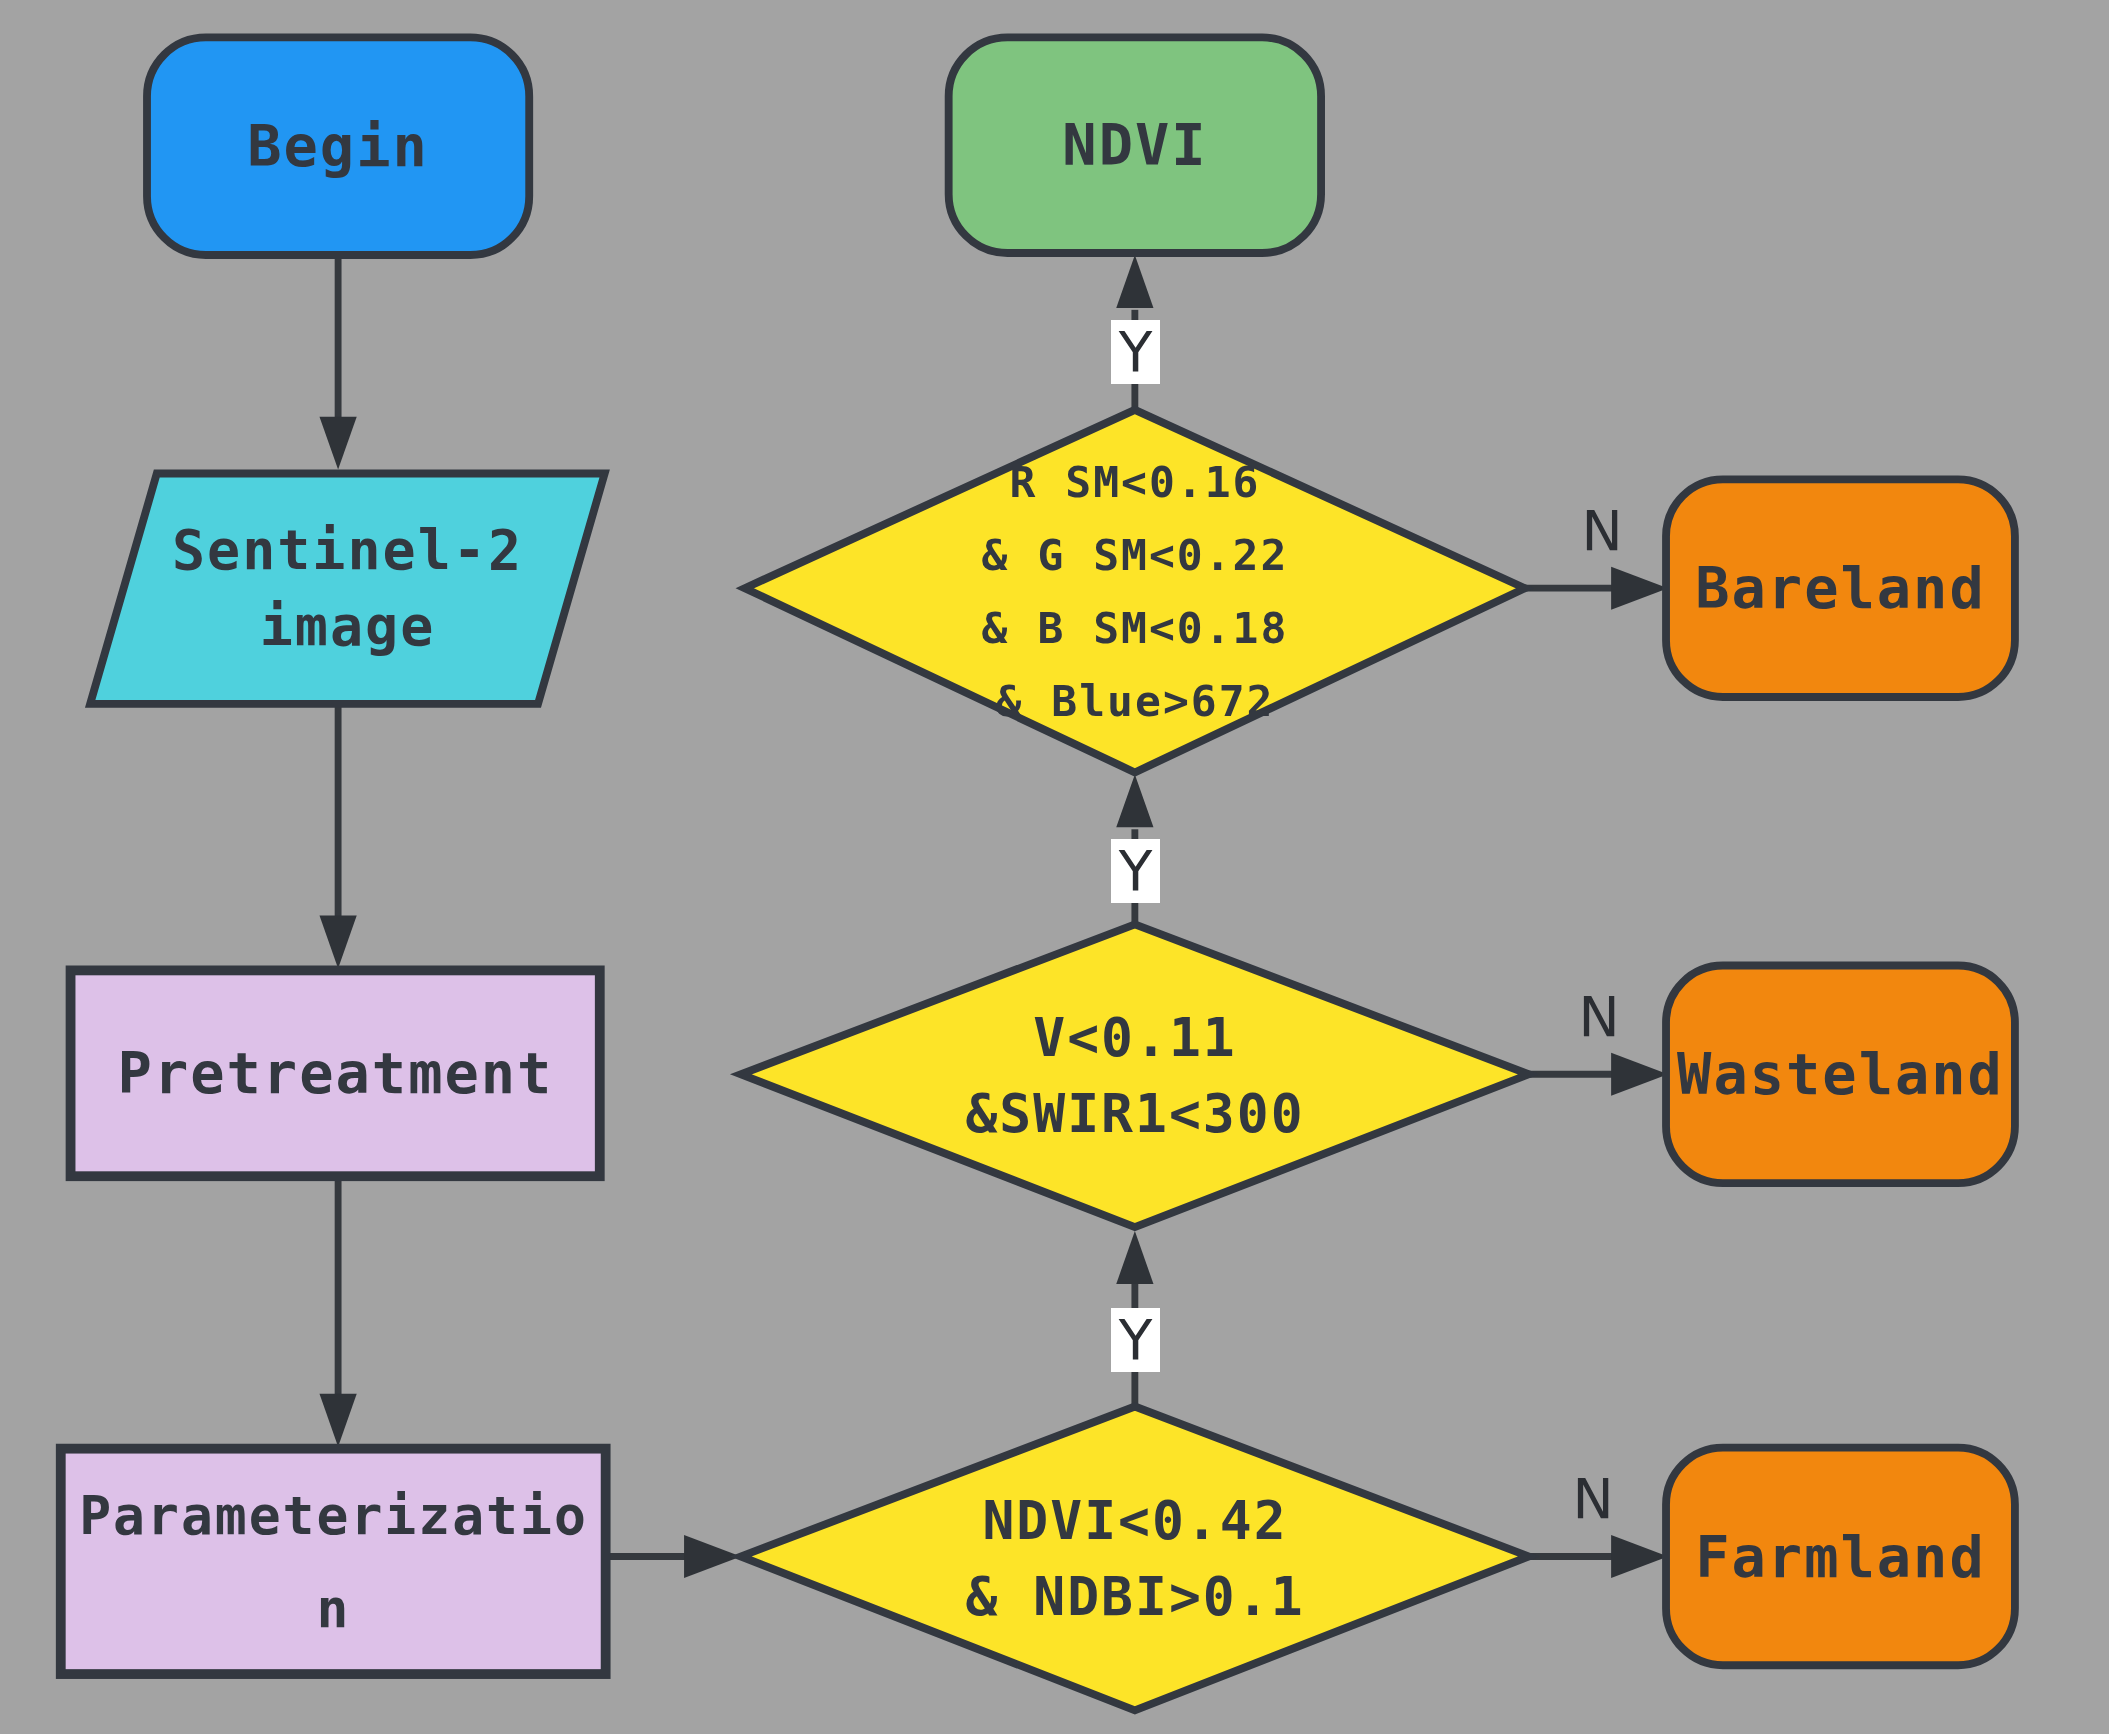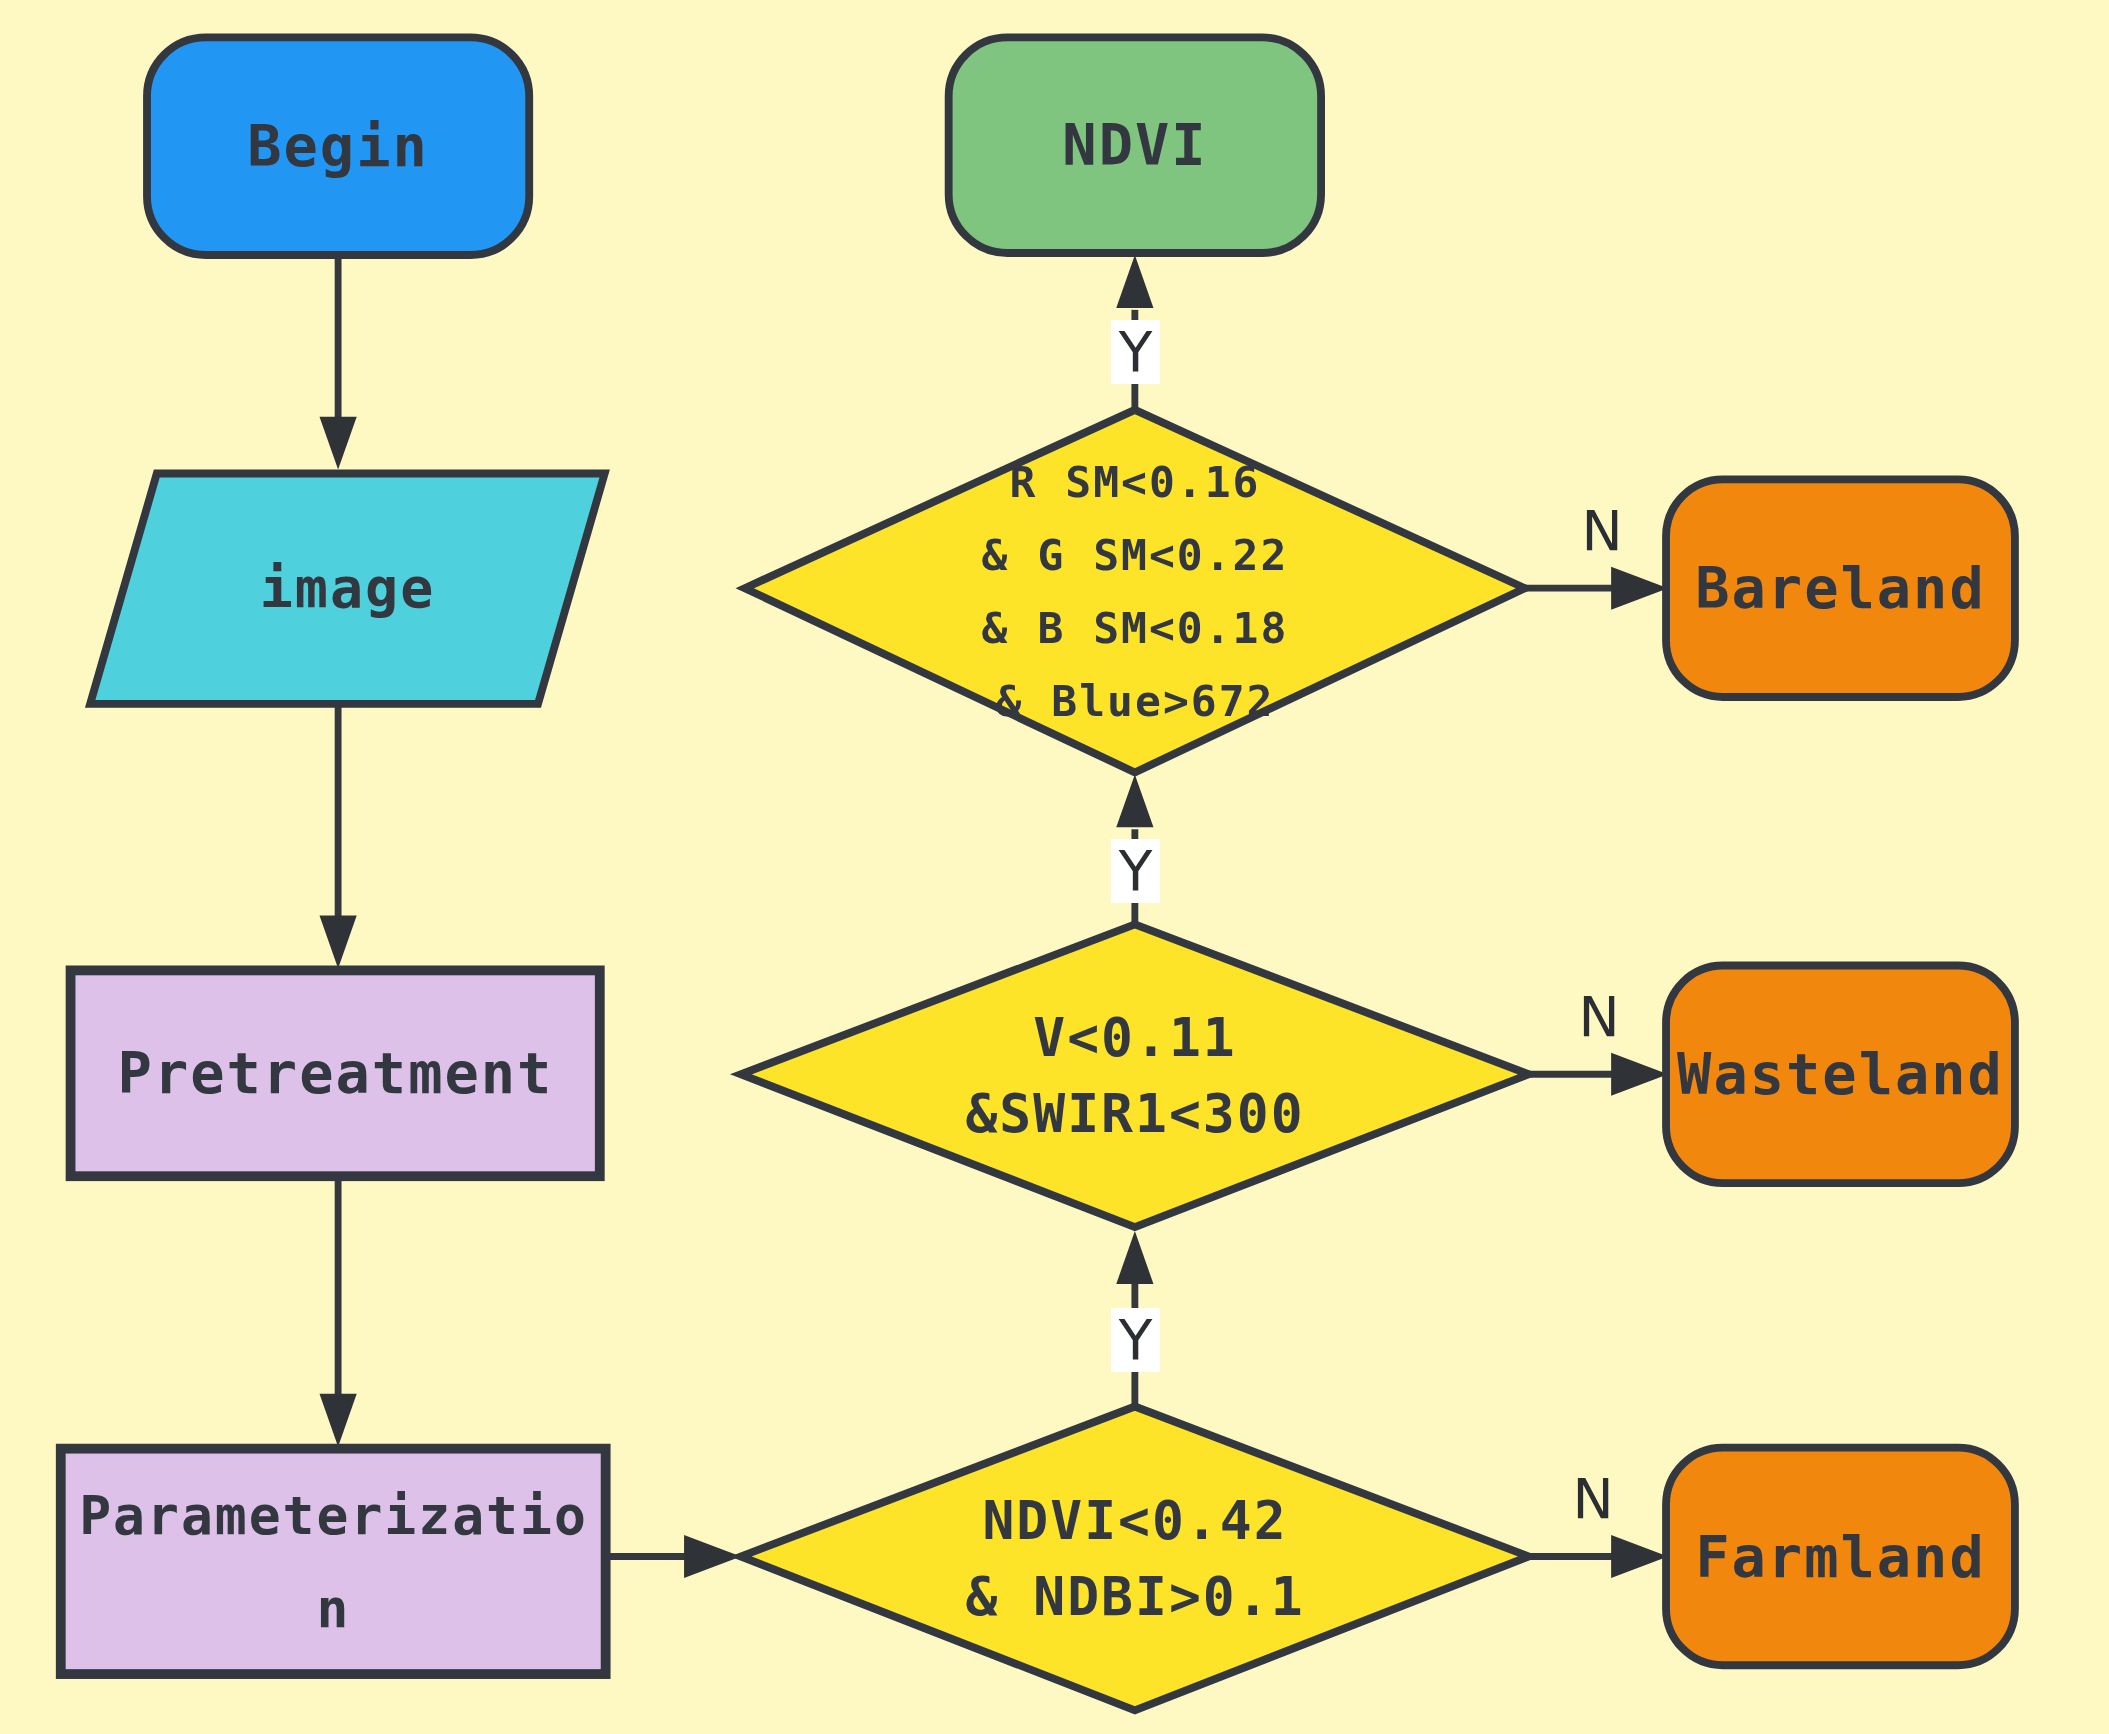--- a/index.html
+++ b/index.html
@@ -1,18 +1,18 @@
 <!DOCTYPE html>
 <html><head>
 <meta charset="utf-8">
 <style>
   html,body{margin:0;padding:0;background:#ffffff;}
   body{width:2109px;height:1735px;}
   .stage{
-    position:relative;width:2109px;height:1735px;background:#fef9c3;
+    position:relative;width:2109px;height:1735px;background:#a3a3a3;
     font-family:"DejaVu Sans Mono", monospace;overflow:hidden;
   }
   .stage svg{position:absolute;left:0;top:0;}
   .shape{stroke:#333840;}
   .edge-line{stroke:#35393e;stroke-width:7;fill:none;}
   .edge-head{fill:#2f3338;stroke:none;}
   .txt{
     position:absolute;display:flex;flex-direction:column;
     align-items:center;justify-content:center;text-align:center;
     color:#333840;font-weight:bold;letter-spacing:2px;pointer-events:none;
@@ -93,20 +93,21 @@
 
   <div class="txt node-label" style="left:147px;top:37px;width:382px;height:218px;">
     <span>Begin</span>
   </div>
 
   <div class="txt node-label" style="left:949px;top:37px;width:372px;height:216px;">
     <span>NDVI</span>
   </div>
 
   <div class="txt two-line" style="left:90px;top:473px;width:515px;height:230px;">
+    <span>Sentinel-2</span>
     <span>image</span>
   </div>
 
   <div class="txt node-label" style="left:71px;top:970px;width:529px;height:206px;">
     <span>Pretreatment</span>
   </div>
 
   <div class="txt param-line" style="left:61px;top:1449px;width:545px;height:225px;gap:20px;">
     <span>Parameterizatio</span>
     <span>n</span>

